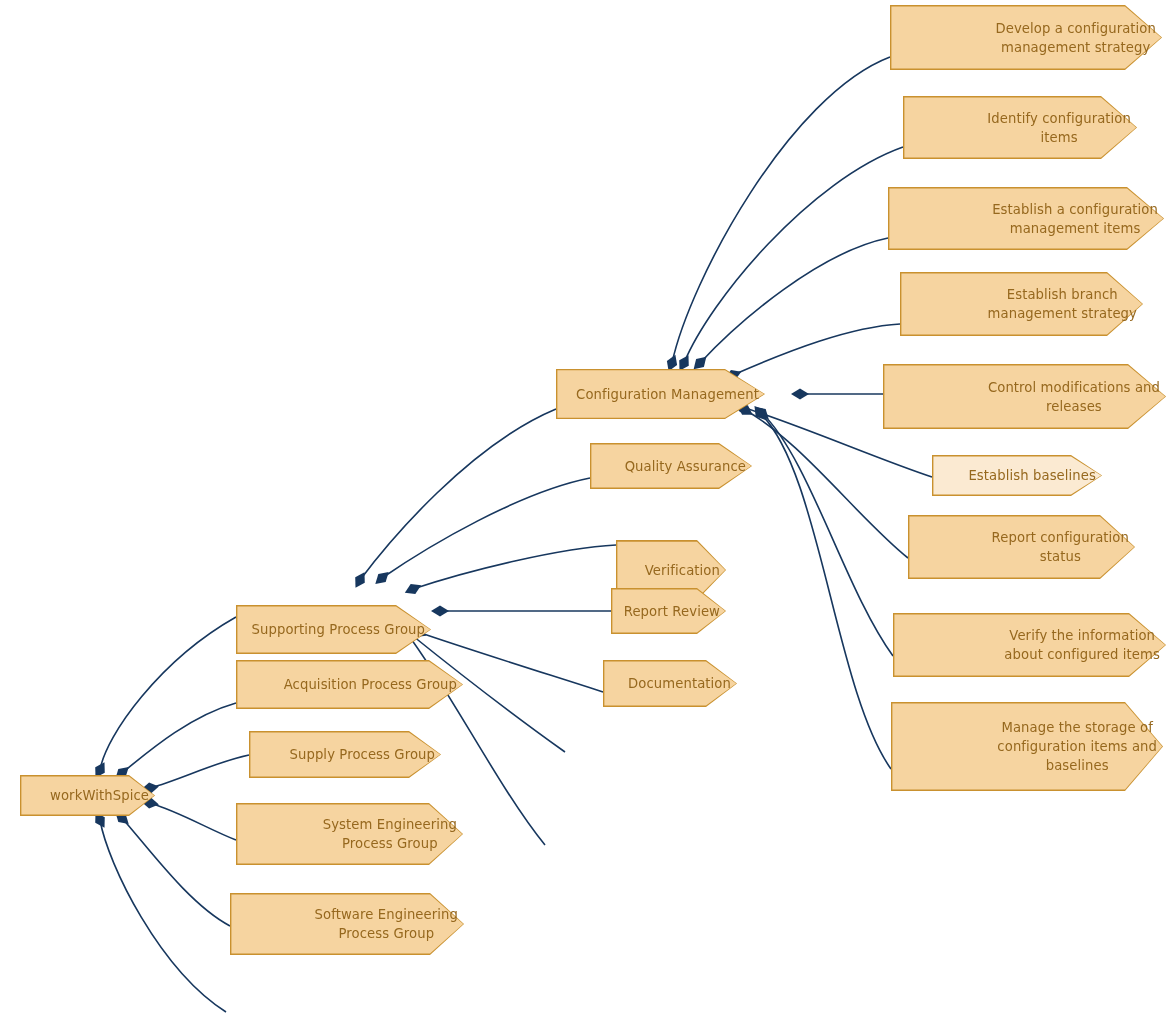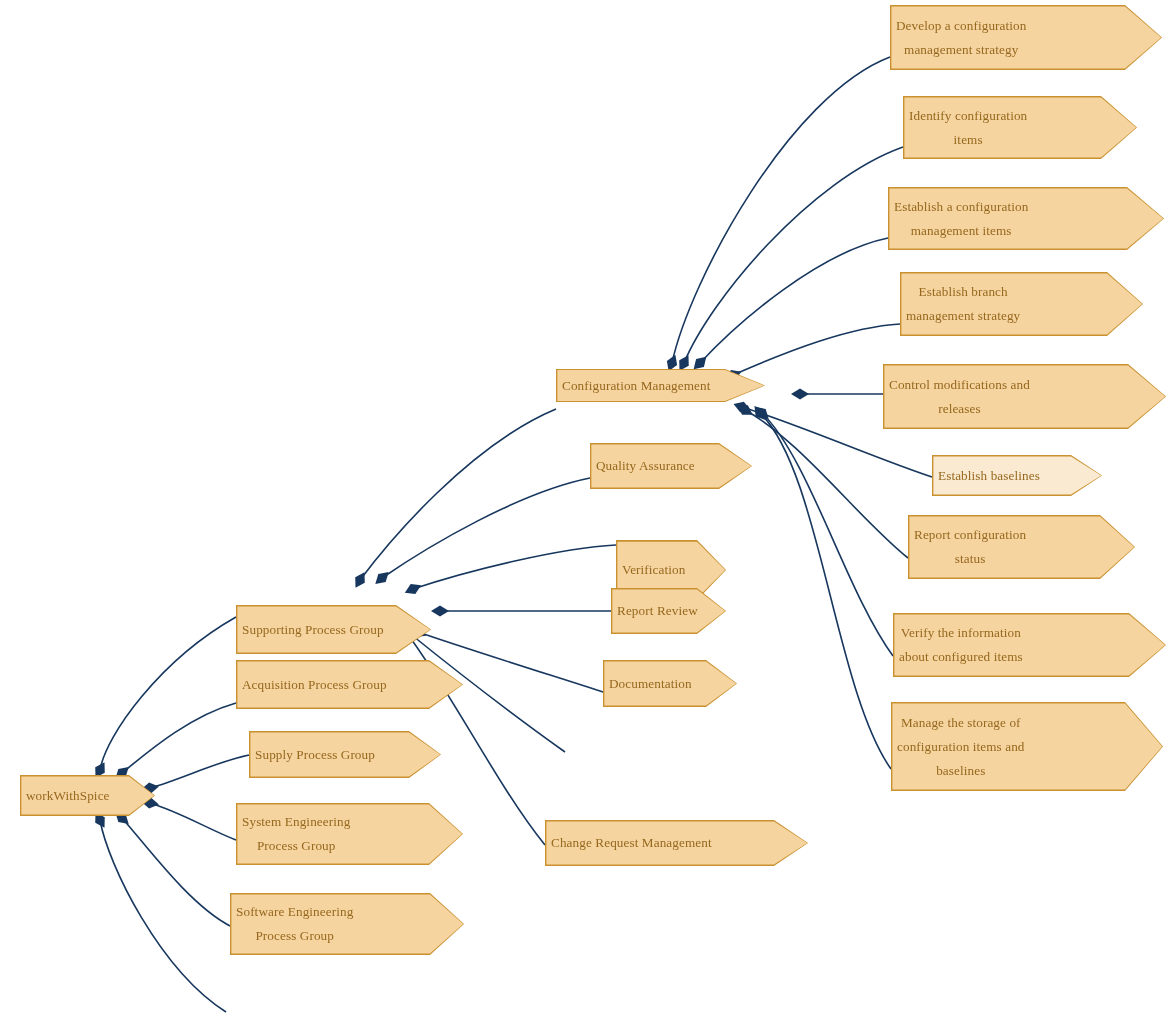--- a/index.html
+++ b/index.html
@@ -31,30 +31,29 @@
     left: 0;
     top: 0;
     width: 1167px;
     height: 1034px;
   }
   .node {
     position: absolute;
     box-sizing: border-box;
     display: flex;
     align-items: center;
-    justify-content: flex-start;
+    justify-content: flex-end;
     text-align: center;
     color: #96681e;
     font-size: 13.2px;
-    line-height: 24px;
+    line-height: 19px;
     letter-spacing: 0.1px;
     background: #f6d4a0;
     border: 1.3px solid #c9912f;
     cursor: default;
-    font-family: Liberation Serif, serif;
     -webkit-font-smoothing: antialiased;
   }
   .node.light {
     background: #fbead2;
   }
   .node .label {
     display: block;
     padding: 0 6px;
     white-space: pre-line;
     position: relative;
@@ -170,21 +169,21 @@
         <span class="label">System Engineering
 Process Group</span>
       </div>
       <div class="node" style="left: 230px; top: 893px; width: 234px; height: 62px; border: none; background: transparent;">
         <div class="shape" style="clip-path: polygon(5.55556% 0%, 85.4701% 0%, 100% 50%, 85.4701% 100%, 5.55556% 100%, 0% 100%, 0% 0%);">
           <div class="fill" style="clip-path: polygon(6.51282% 2.25806%, 85.4701% 2.25806%, 99.641% 50%, 85.4701% 97.7419%, 6.51282% 97.7419%, 0.598291% 97.7419%, 0.598291% 2.25806%);"></div>
         </div>
         <span class="label">Software Engineering
 Process Group</span>
       </div>
-      <div class="node" style="left: 556px; top: 369px; width: 209px; height: 33px; border: none; background: transparent;">
+      <div class="node" style="left: 556px; top: 369px; width: 209px; height: 50px; border: none; background: transparent;">
         <div class="shape" style="clip-path: polygon(6.2201% 0%, 80.8612% 0%, 100% 50%, 80.8612% 100%, 6.2201% 100%, 0% 100%, 0% 0%);">
           <div class="fill" style="clip-path: polygon(7.29187% 2.7451%, 80.8612% 2.7451%, 99.5981% 50%, 80.8612% 97.2549%, 7.29187% 97.2549%, 0.669856% 97.2549%, 0.669856% 2.7451%);"></div>
         </div>
         <span class="label">Configuration Management</span>
       </div>
       <div class="node" style="left: 590px; top: 443px; width: 162px; height: 46px; border: none; background: transparent;">
         <div class="shape" style="clip-path: polygon(7.40741% 0%, 79.6296% 0%, 100% 50%, 79.6296% 100%, 7.40741% 100%, 0% 100%, 0% 0%);">
           <div class="fill" style="clip-path: polygon(8.79012% 3.04348%, 79.6296% 3.04348%, 99.4815% 50%, 79.6296% 96.9565%, 8.79012% 96.9565%, 0.864198% 96.9565%, 0.864198% 3.04348%);"></div>
         </div>
         <span class="label">Quality Assurance</span>
@@ -200,26 +199,20 @@
           <div class="fill" style="clip-path: polygon(12.3826% 3.04348%, 74.7826% 3.04348%, 99.2696% 50%, 74.7826% 96.9565%, 12.3826% 96.9565%, 1.21739% 96.9565%, 1.21739% 3.04348%);"></div>
         </div>
         <span class="label">Report Review</span>
       </div>
       <div class="node" style="left: 603px; top: 660px; width: 134px; height: 47px; border: none; background: transparent;">
         <div class="shape" style="clip-path: polygon(8.95522% 0%, 76.8657% 0%, 100% 50%, 76.8657% 100%, 8.95522% 100%, 0% 100%, 0% 0%);">
           <div class="fill" style="clip-path: polygon(10.6269% 2.97872%, 76.8657% 2.97872%, 99.3731% 50%, 76.8657% 97.0213%, 10.6269% 97.0213%, 1.04478% 97.0213%, 1.04478% 2.97872%);"></div>
         </div>
         <span class="label">Documentation</span>
       </div>
-      <div class="node" style="left: 545px; top: 820px; width: 263px; height: 46px; border: none; background: transparent;">
-        <div class="shape" style="clip-path: polygon(4.56274% 0%, 87.0722% 0%, 100% 50%, 87.0722% 100%, 4.56274% 100%, 0% 100%, 0% 0%);">
-          <div class="fill" style="clip-path: polygon(5.41445% 3.04348%, 87.0722% 3.04348%, 99.6806% 50%, 87.0722% 96.9565%, 5.41445% 96.9565%, 0.532319% 96.9565%, 0.532319% 3.04348%);"></div>
-        </div>
-        <span class="label">Change Request Management</span>
-      </div>
       <div class="node" style="left: 890px; top: 5px; width: 272px; height: 65px; border: none; background: transparent;">
         <div class="shape" style="clip-path: polygon(4.77941% 0%, 86.3971% 0%, 100% 50%, 86.3971% 100%, 4.77941% 100%, 0% 100%, 0% 0%);">
           <div class="fill" style="clip-path: polygon(5.60294% 2.15385%, 86.3971% 2.15385%, 99.6912% 50%, 86.3971% 97.8462%, 5.60294% 97.8462%, 0.514706% 97.8462%, 0.514706% 2.15385%);"></div>
         </div>
         <span class="label">Develop a configuration
 management strategy</span>
       </div>
       <div class="node" style="left: 903px; top: 96px; width: 234px; height: 63px; border: none; background: transparent;">
         <div class="shape" style="clip-path: polygon(5.55556% 0%, 84.6154% 0%, 100% 50%, 84.6154% 100%, 5.55556% 100%, 0% 100%, 0% 0%);">
           <div class="fill" style="clip-path: polygon(6.51282% 2.22222%, 84.6154% 2.22222%, 99.641% 50%, 84.6154% 97.7778%, 6.51282% 97.7778%, 0.598291% 97.7778%, 0.598291% 2.22222%);"></div>

